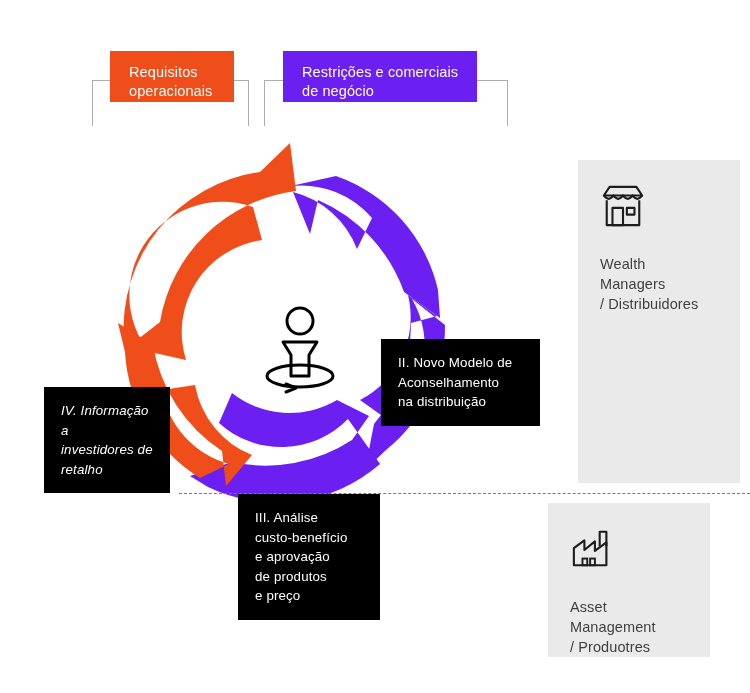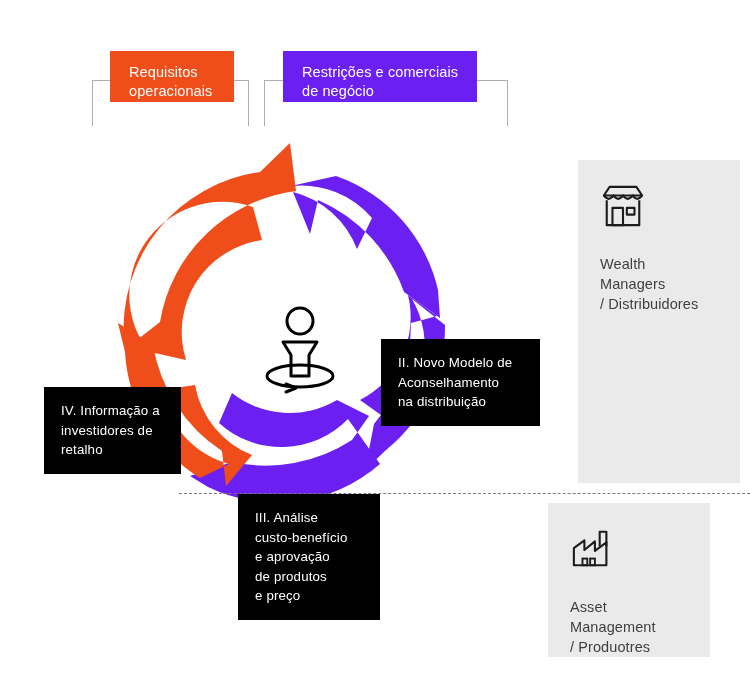--- a/index.html
+++ b/index.html
@@ -84,21 +84,21 @@
     font-size: 13.3px;
     line-height: 19.5px;
     font-weight: 400;
     letter-spacing: 0.15px;
     padding: 14px 16px 14px 17px;
     white-space: pre-line;
   }
   .step-1 { left: 325px; top: 165px; width: 163px; }
   .step-2 { left: 381px; top: 339px; width: 159px; }
   .step-3 { left: 238px; top: 494px; width: 142px; }
-  .step-4 { left: 44px;  top: 387px; width: 137px; }
+  .step-4 { left: 44px;  top: 387px; width: 126px; font-style: italic; }
   .step-5 { left: 76px;  top: 184px; width: 136px; }
 
   
   .side-panel {
     position: absolute;
     background: #eaeaea;
     box-sizing: border-box;
     padding: 24px 22px;
   }
   .panel-wealth { left: 548px; top: 160px; width: 162px; height: 323px; margin-left: 30px; }

